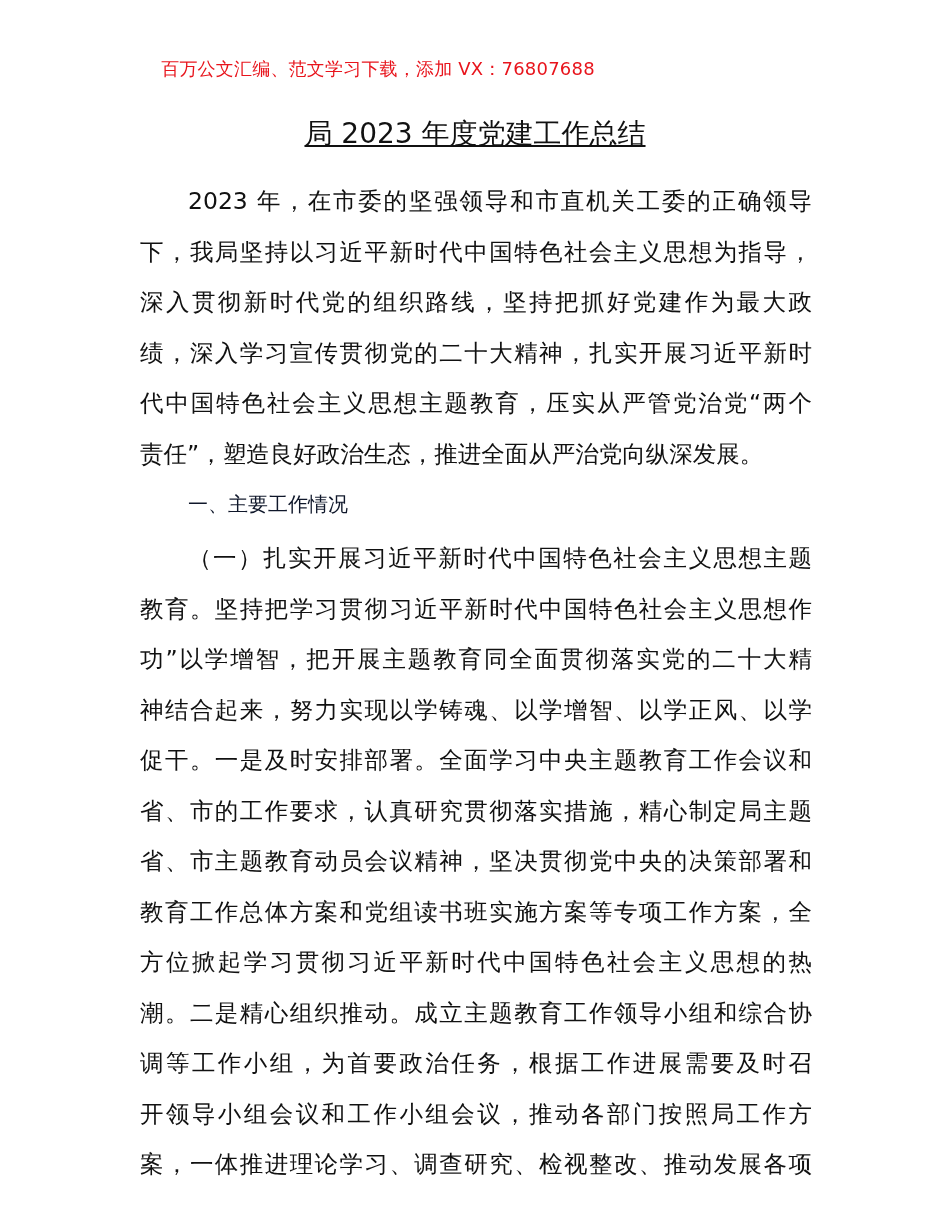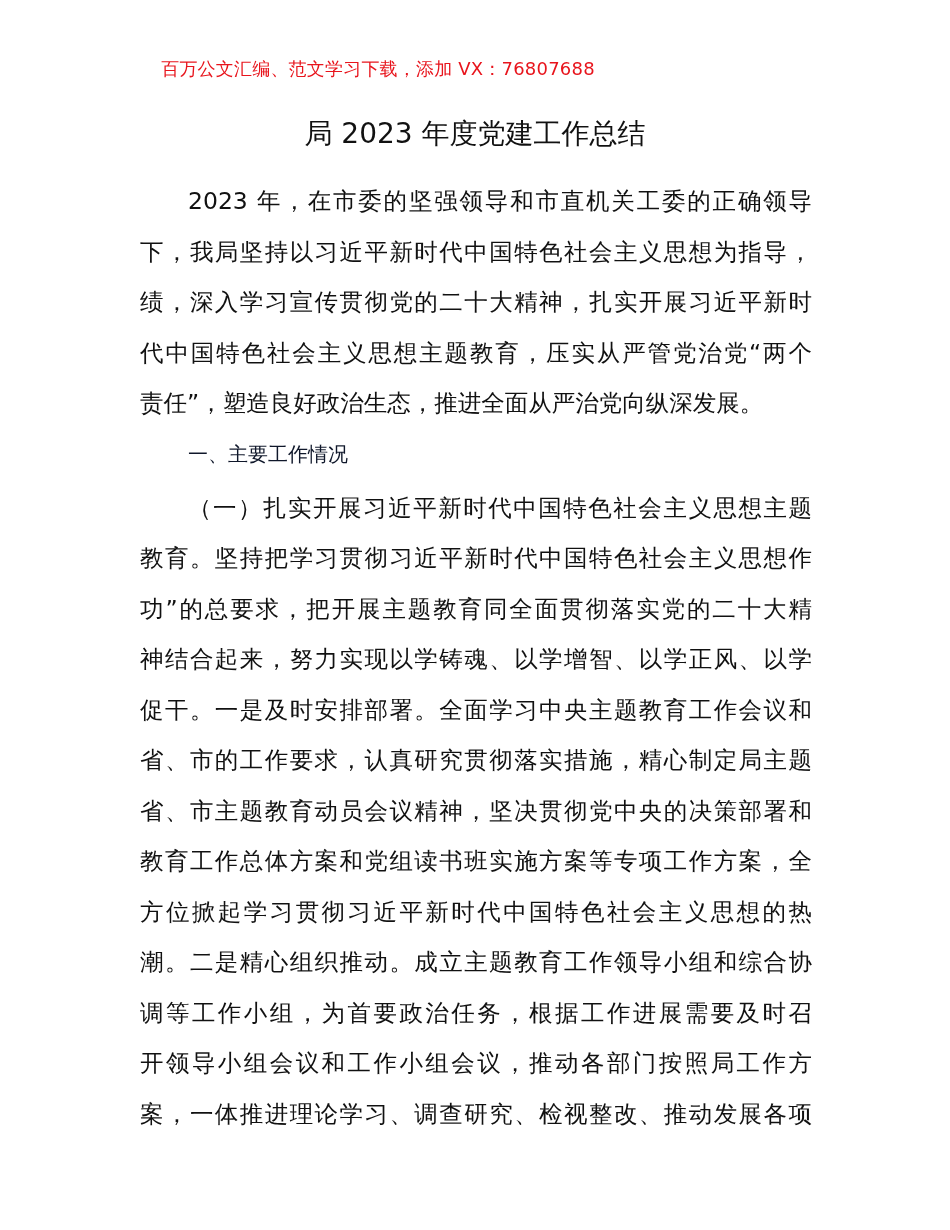--- a/index.html
+++ b/index.html
@@ -36,20 +36,21 @@
     }
     .title {
       position: absolute;
       top: 114px;
       left: 0;
       width: 950px;
       text-align: center;
       font-size: 28px;
       line-height: 40px;
       color: #111111;
+      text-decoration: underline;
     }
     .body-text {
       position: absolute;
       left: 140px;
       top: 172px;
       width: 672px;
     }
     .line {
       height: 42.5px;
       line-height: 42.5px;
@@ -84,31 +85,32 @@
 
   <div class="watermark">百万公文汇编、范文学习下载，添加 VX：76807688</div>
 
   <div class="title">局 2023 年度党建工作总结</div>
 
   <div class="body-text">
 
     <div>
       <div class="line indent">2023 年，在市委的坚强领导和市直机关工委的正确领导</div>
       <div class="line">下，我局坚持以习近平新时代中国特色社会主义思想为指导，</div>
+      <div class="line">深入贯彻新时代党的组织路线，坚持把抓好党建作为最大政</div>
       <div class="line">绩，深入学习宣传贯彻党的二十大精神，扎实开展习近平新时</div>
       <div class="line">代中国特色社会主义思想主题教育，压实从严管党治党“两个</div>
       <div class="line last">责任”，塑造良好政治生态，推进全面从严治党向纵深发展。</div>
     </div>
 
     <div class="heading1">一、主要工作情况</div>
 
     <div>
       <div class="line indent">（一）扎实开展习近平新时代中国特色社会主义思想主题</div>
       <div class="line">教育。坚持把学习贯彻习近平新时代中国特色社会主义思想作</div>
-      <div class="line">功”的总要求，把开展主题教育同全面贯彻落实党的二十大精</div>
+      <div class="line">功”以学增智，把开展主题教育同全面贯彻落实党的二十大精</div>
       <div class="line">神结合起来，努力实现以学铸魂、以学增智、以学正风、以学</div>
       <div class="line">促干。一是及时安排部署。全面学习中央主题教育工作会议和</div>
       <div class="line">省、市的工作要求，认真研究贯彻落实措施，精心制定局主题</div>
       <div class="line">省、市主题教育动员会议精神，坚决贯彻党中央的决策部署和</div>
       <div class="line">教育工作总体方案和党组读书班实施方案等专项工作方案，全</div>
       <div class="line">方位掀起学习贯彻习近平新时代中国特色社会主义思想的热</div>
       <div class="line">潮。二是精心组织推动。成立主题教育工作领导小组和综合协</div>
       <div class="line">调等工作小组，为首要政治任务，根据工作进展需要及时召</div>
       <div class="line">开领导小组会议和工作小组会议，推动各部门按照局工作方</div>
       <div class="line">案，一体推进理论学习、调查研究、检视整改、推动发展各项</div>

